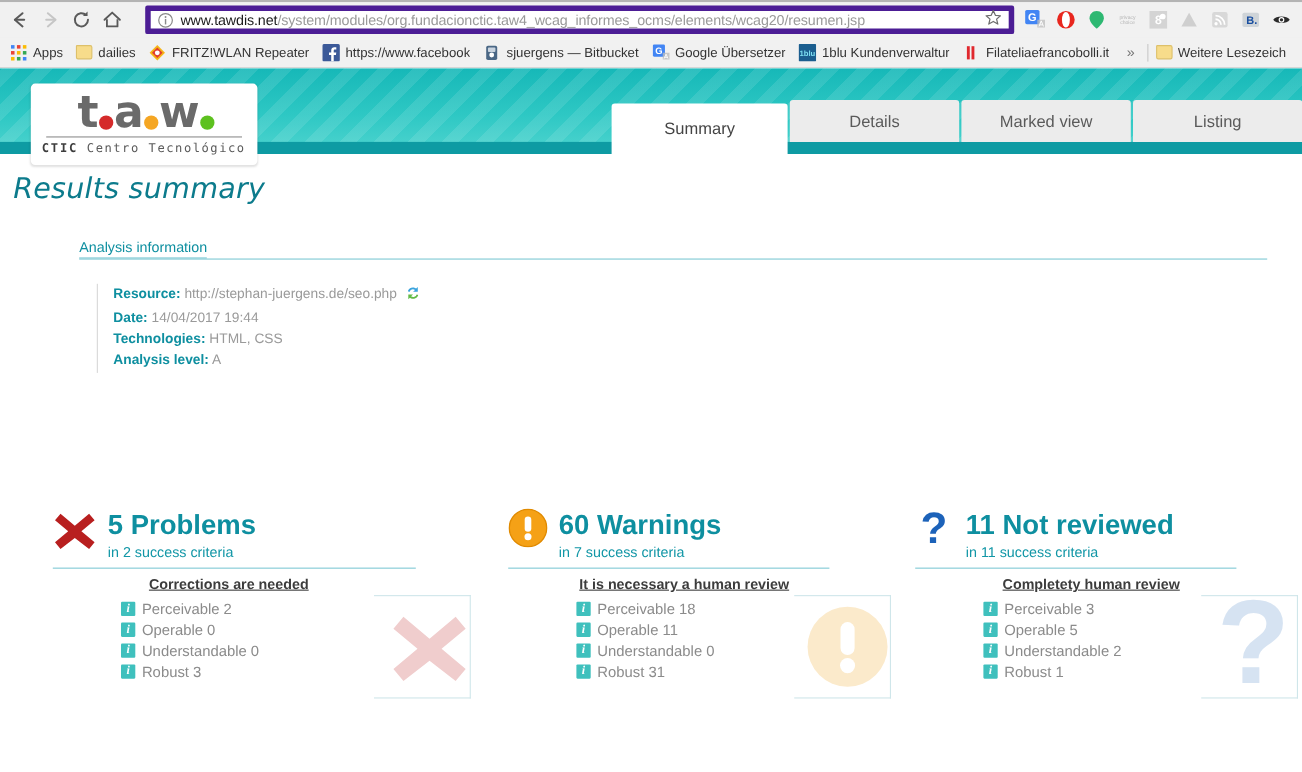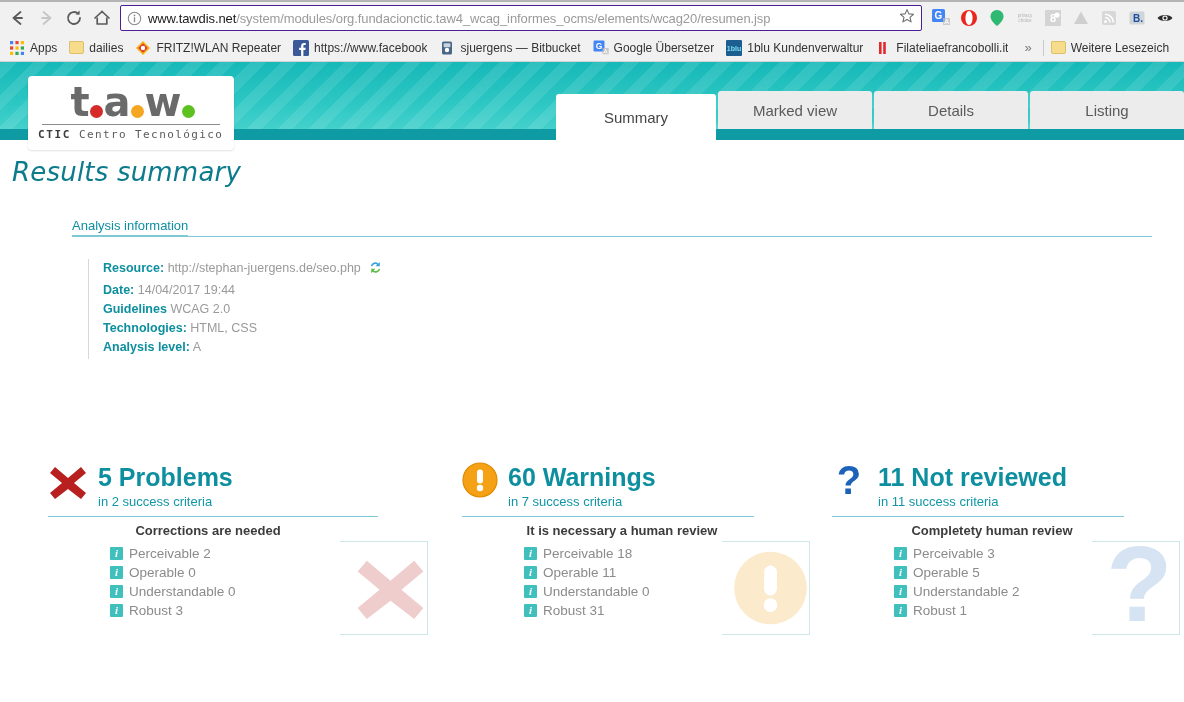--- a/index.html
+++ b/index.html
@@ -27,23 +27,23 @@
   .nav-btn {
     width: 28px; height: 28px;
     display: flex; align-items: center; justify-content: center;
     flex: 0 0 auto;
   }
   .nav-btn svg { display: block; }
 
   #omnibox {
     flex: 1 1 auto;
     height: 26px;
-    margin: 0 6px 0 4px;
+    margin: 0 6px 0 16px;
     background: #ffffff;
-    border: 1px solid #4c1d95;
+    border: 5px solid #4c1d95;
     border-radius: 2px;
     display: flex;
     align-items: center;
     padding: 0 6px;
     min-width: 0;
   }
   #info-icon {
     flex: 0 0 auto;
     margin-right: 6px;
     width: 15px; height: 15px;
@@ -302,20 +302,21 @@
   .col-notrev   .col-rule { width: 292px; }
 
   .col-body { position: relative; padding-top: 6px; }
   .col-caption {
     font-size: 13px;
     font-weight: bold;
     color: #3c3c3c;
     text-align: center;
     width: 300px;
     margin-left: 10px;
+    text-decoration: underline;
   }
   .crit-list { list-style: none; margin: 6px 0 0 0; padding: 0 0 0 62px; }
   .crit-list li {
     display: flex;
     align-items: center;
     font-size: 13.5px;
     color: #8b8b8b;
     line-height: 19px;
     margin-bottom: 0px;
   }
@@ -596,24 +597,24 @@
       </div>
       <div id="logo-rule"></div>
       <div id="logo-sub"><b>CTIC</b> <span>Centro Tecnológico</span></div>
     </div>
 
     <div id="tabs">
       <div class="tab active">
         <span>Summary</span>
       </div>
       <div class="tab">
+        <span>Details</span>
+      </div>
+      <div class="tab">
         <span>Marked view</span>
-      </div>
-      <div class="tab">
-        <span>Details</span>
       </div>
       <div class="tab">
         <span>Listing</span>
       </div>
     </div>
 
     <div id="header-underbar"></div>
   </div>
 
   <div id="results-title">Results summary</div>
@@ -635,24 +636,20 @@
             <path d="M13 9.8 A5 5 0 0 1 5 12.4 L3.4 14 L3.4 9.4 L8 9.4 L6.1 11.1 A3.5 3.5 0 0 0 11.5 9.2 Z" fill="#62bb46"></path>
           </svg>
         </span>
       </div>
 
       <div class="info-line">
         <b>Date:</b>
         <span>14/04/2017 19:44</span>
       </div>
 
-      <div class="info-line">
-        <b>Guidelines</b>
-        <span>WCAG 2.0</span>
-      </div>
 
       <div class="info-line">
         <b>Technologies:</b>
         <span>HTML, CSS</span>
       </div>
 
       <div class="info-line">
         <b>Analysis level:</b>
         <span>A</span>
       </div>

